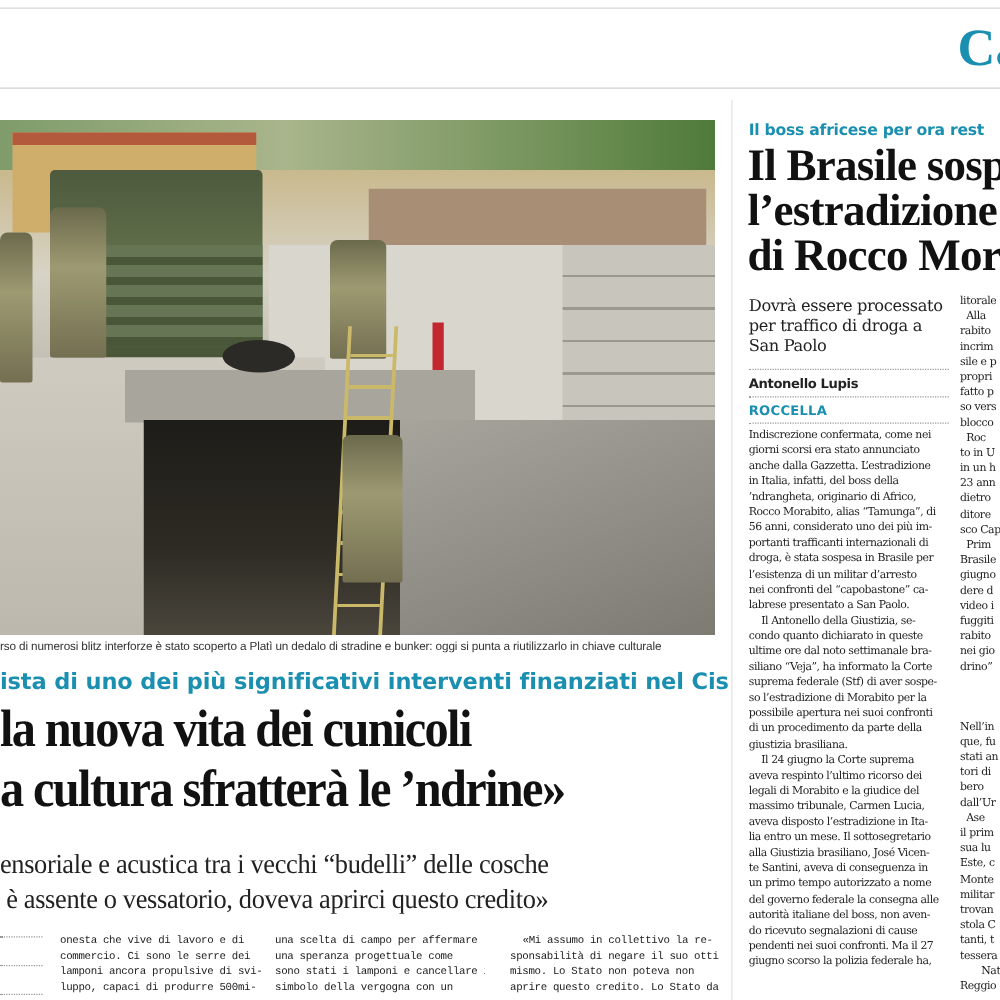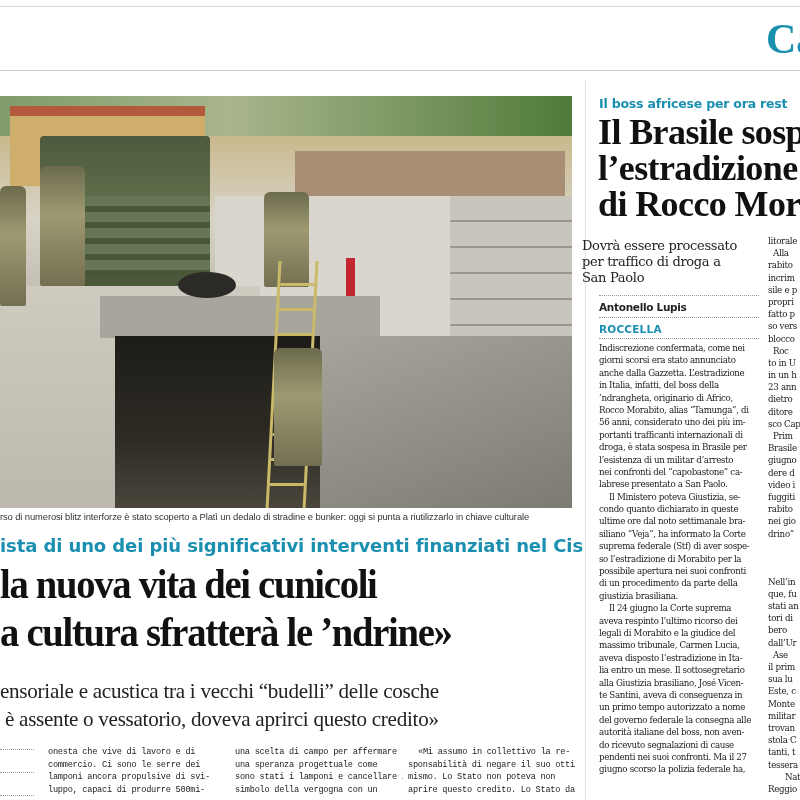--- a/index.html
+++ b/index.html
@@ -68,21 +68,21 @@
     
     .kicker-side {
       position: absolute; left: 599px; top: 96px; font-family: "DejaVu Sans", sans-serif; font-weight: bold;
       font-size: 12.5px; color: #1b8fb0; white-space: nowrap; letter-spacing: -0.2px;
     }
     .headline-side {
       position: absolute; left: 598px; top: 114px; font-family: "Liberation Serif", serif; font-weight: bold;
       font-size: 36px; line-height: 36px; color: #111; white-space: nowrap; letter-spacing: -0.6px;
     }
     .deck-side {
-      position: absolute; left: 582px; top: 238px; width: 160px; font-family: "DejaVu Serif", serif;
+      position: absolute; left: 599px; top: 238px; width: 160px; font-family: "DejaVu Serif", serif;
       font-size: 13px; line-height: 16px; color: #222; letter-spacing: -0.3px;
     }
     .rule-dots { position: absolute; left: 599px; width: 160px; border-top: 1px dotted #9a9a9a; }
     .author {
       position: absolute; left: 599px; top: 301px; font-family: "DejaVu Sans", sans-serif; font-weight: bold;
       font-size: 10.5px; color: #222; letter-spacing: -0.3px;
     }
     .dateline {
       position: absolute; left: 599px; top: 323px; font-family: "DejaVu Sans", sans-serif; font-weight: bold;
       font-size: 10.5px; color: #1b8fb0; letter-spacing: 0.2px;
@@ -143,21 +143,21 @@
 <div class="dots" style="top:749px;"></div>
 <div class="dots" style="top:772px;"></div>
 <div class="dots" style="top:795px;"></div>
 
 <div class="body-col" style="left:48px;width:168px;">
   <p>onesta che vive di lavoro e di</p>
   <p>commercio. Ci sono le serre dei</p>
   <p>lamponi ancora propulsive di svi-</p>
   <p>luppo, capaci di produrre 500mi-</p>
 </div>
-<div class="body-col" style="left:235px;width:168px;">
+<div class="body-col" style="left:220px;width:168px;">
   <p>una scelta di campo per affermare</p>
   <p>una speranza progettuale come</p>
   <p>sono stati i lamponi e cancellare il</p>
   <p>simbolo della vergogna con un</p>
 </div>
 <div class="body-col" style="left:408px;width:168px;">
   <p style="padding-left:10px;">«Mi assumo in collettivo la re-</p>
   <p>sponsabilità di negare il suo otti-</p>
   <p>mismo. Lo Stato non poteva non</p>
   <p>aprire questo credito. Lo Stato da</p>
@@ -184,21 +184,21 @@
     <div>anche dalla Gazzetta. L’estradizione</div>
     <div>in Italia, infatti, del boss della</div>
     <div>’ndrangheta, originario di Africo,</div>
     <div>Rocco Morabito, alias “Tamunga”, di</div>
     <div>56 anni, considerato uno dei più im-</div>
     <div>portanti trafficanti internazionali di</div>
     <div>droga, è stata sospesa in Brasile per</div>
     <div>l’esistenza di un militar d’arresto</div>
     <div>nei confronti del “capobastone” ca-</div>
     <div>labrese presentato a San Paolo.</div>
-    <div class="indent">Il Ministero poteva Giustizia, se-</div>
+    <div class="indent">Il Antonello della Giustizia, se-</div>
     <div>condo quanto dichiarato in queste</div>
     <div>ultime ore dal noto settimanale bra-</div>
     <div>siliano “Veja”, ha informato la Corte</div>
     <div>suprema federale (Stf) di aver sospe-</div>
     <div>so l’estradizione di Morabito per la</div>
     <div>possibile apertura nei suoi confronti</div>
     <div>di un procedimento da parte della</div>
     <div>giustizia brasiliana.</div>
     <div class="indent">Il 24 giugno la Corte suprema</div>
     <div>aveva respinto l’ultimo ricorso dei</div>

